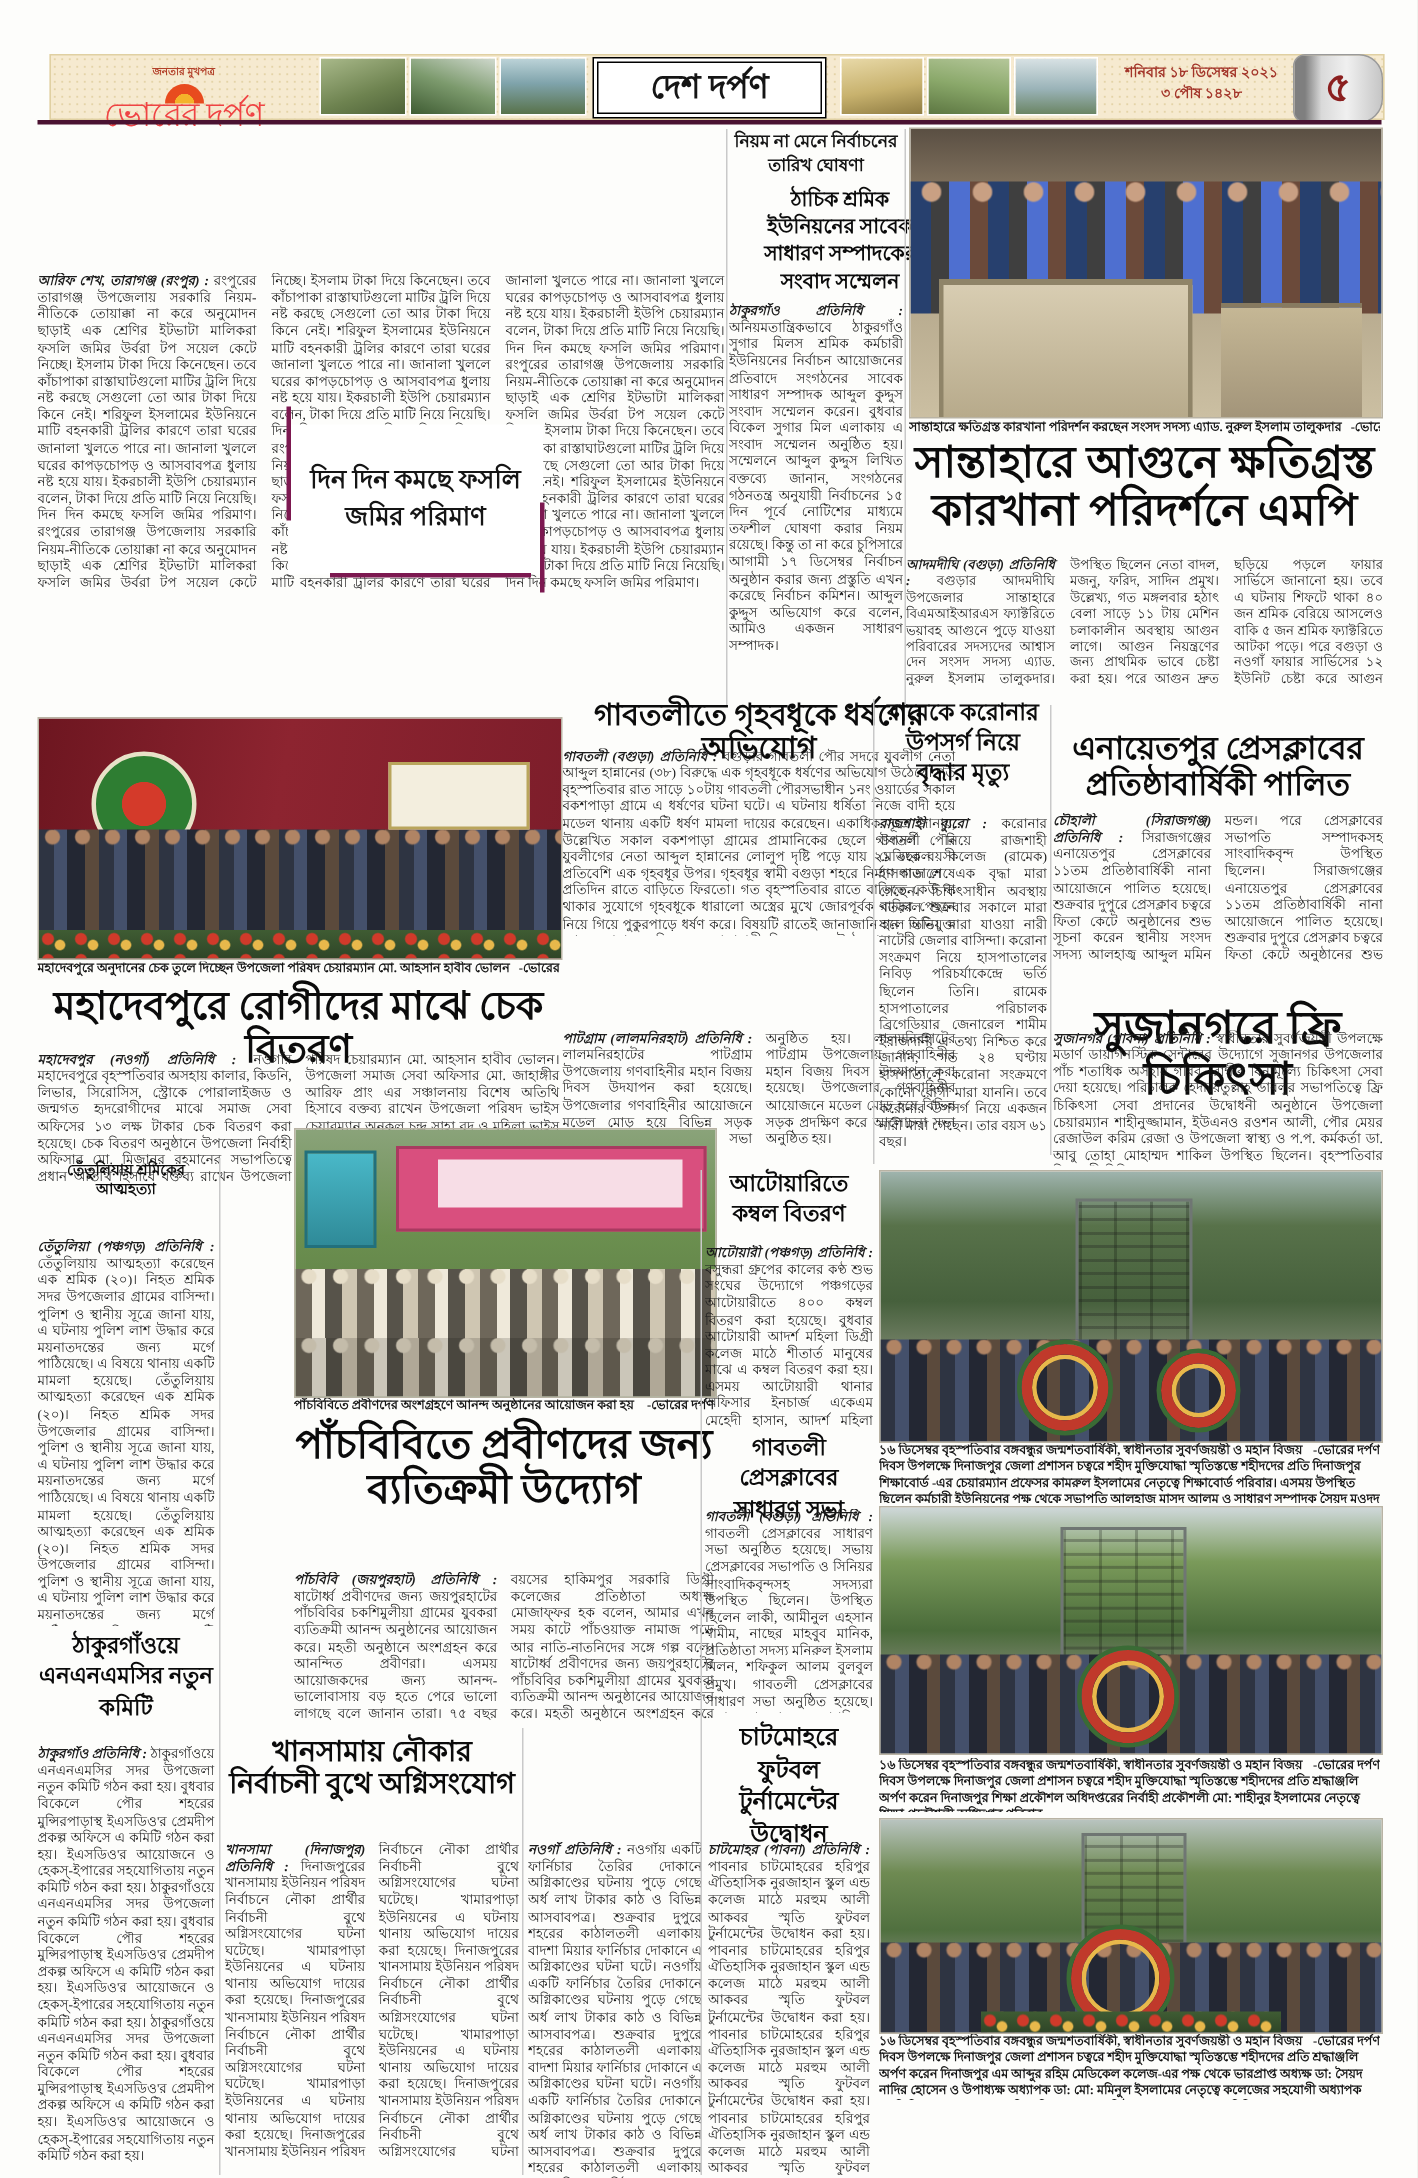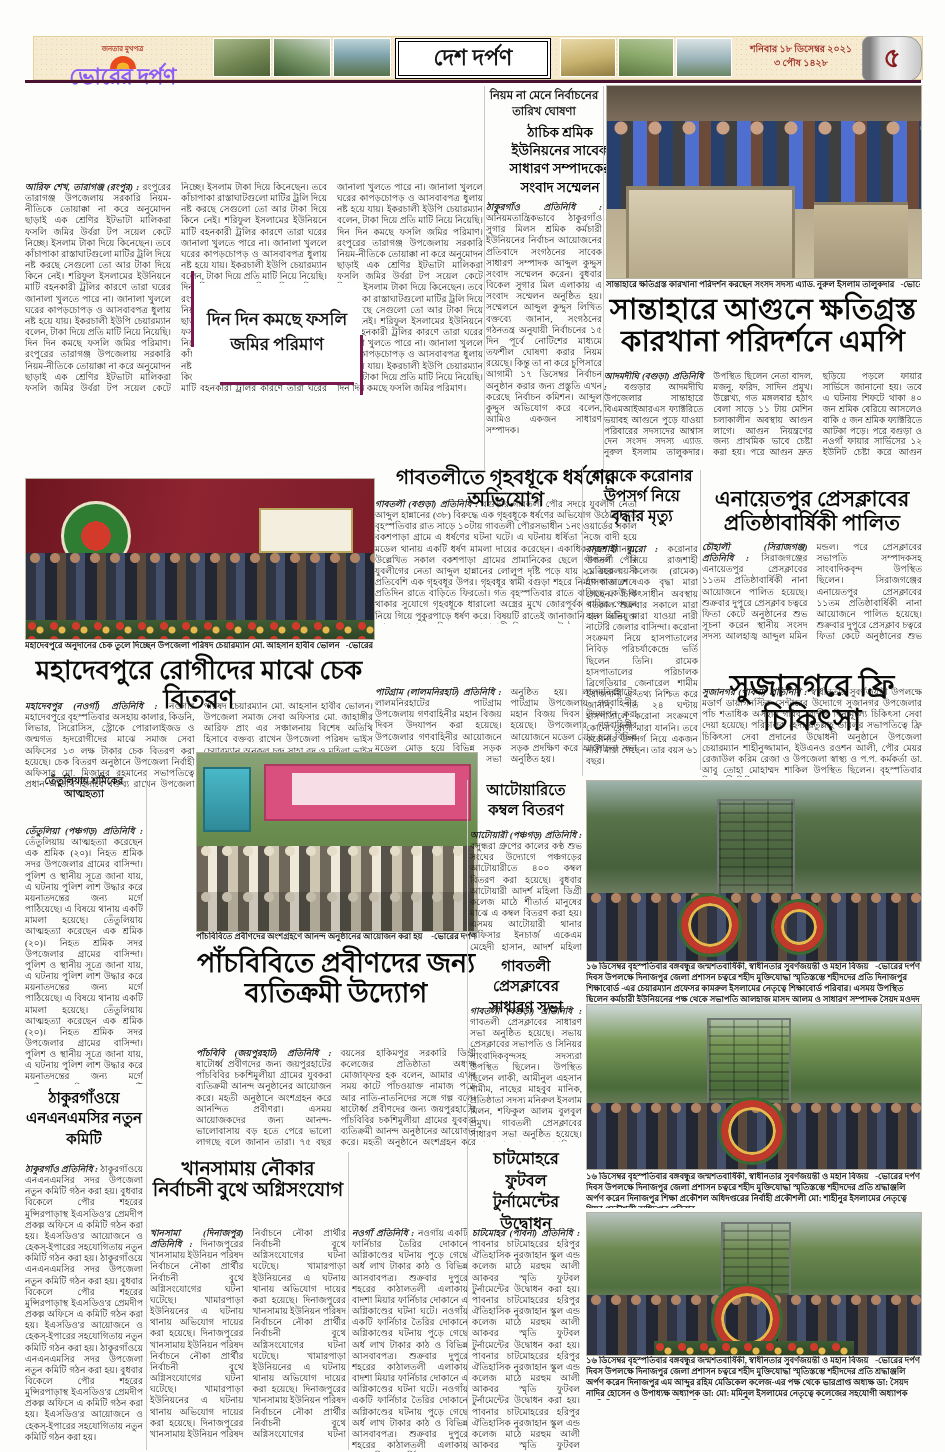--- a/index.html
+++ b/index.html
@@ -6,21 +6,21 @@
   #page{position:relative;width:945px;height:1452px;background:#fdfdfb;margin:0 auto;
         font-family:"Liberation Serif",serif;color:#151515;overflow:hidden;}
   .abs{position:absolute;}
   
   .mast-band{background:#f6ead0;background-image:radial-gradient(#e4d3a7 .8px,transparent .9px);
              background-size:5px 5px;border:1px solid #e0d0a2;}
   .logo{ text-align:center;}
   .logo .tag{font-size:7px;color:#b3402a;font-weight:bold;line-height:1;}
   .logo .sun{display:block;width:26px;height:13px;margin:1px auto -4px auto;border-radius:13px 13px 0 0;
              background:radial-gradient(circle at 50% 100%, #f4b32a 0 35%, #e84b1e 36% 100%);}
-  .logo .ttl{font-size:22px;font-weight:700;color:#8b5cf6;line-height:1.05;letter-spacing:-.5px;}
+  .logo .ttl{font-size:22px;font-weight:400;color:#ef4444;line-height:1.05;letter-spacing:-.5px;}
   .strip{display:flex;gap:2px;}
   .strip span{flex:1;border:1px solid #fff;}
   .desh-box{background:#fff;border:1px solid #000;box-shadow:0 0 0 2px #fff,0 0 0 3px #000;
             display:flex;align-items:center;justify-content:center;font-size:22px;font-weight:800;}
   .dateblk{color:#a3352a;font-weight:bold;font-size:9.5px;text-align:center;line-height:1.5;}
   .pagetab{background:linear-gradient(90deg,#7f7f7f 0 7px,#d9d9d9 18px,#f0f0f0 60%,#c6c6c6 100%);
            border-radius:8px 16px 16px 8px;display:flex;align-items:center;justify-content:center;
            font-size:27px;font-weight:800;color:#8b1f1f;border:1px solid #9a9a9a;}
   .mainrule{background:#4a1231;}
   

